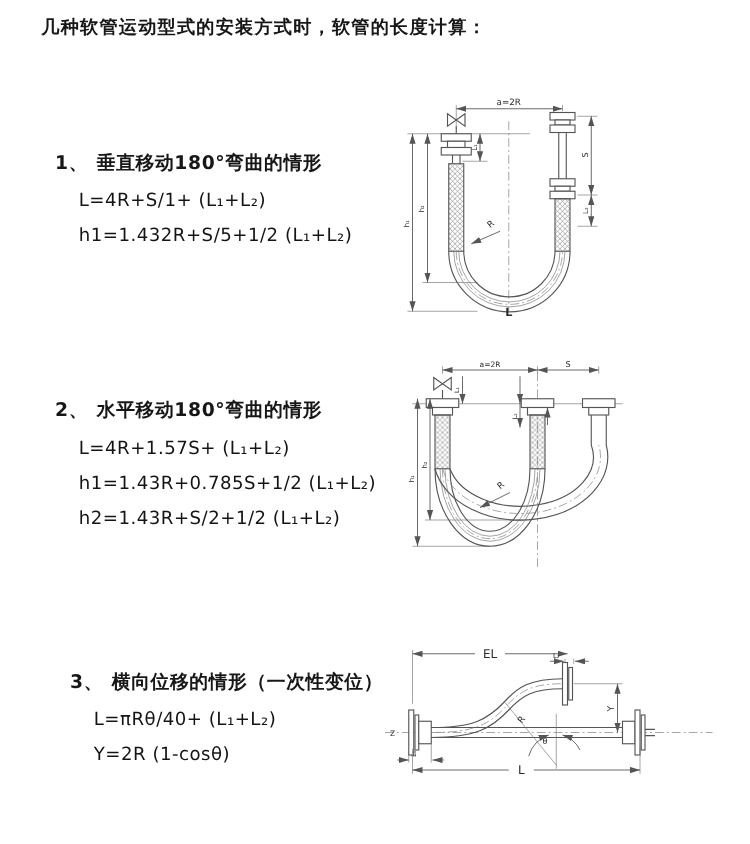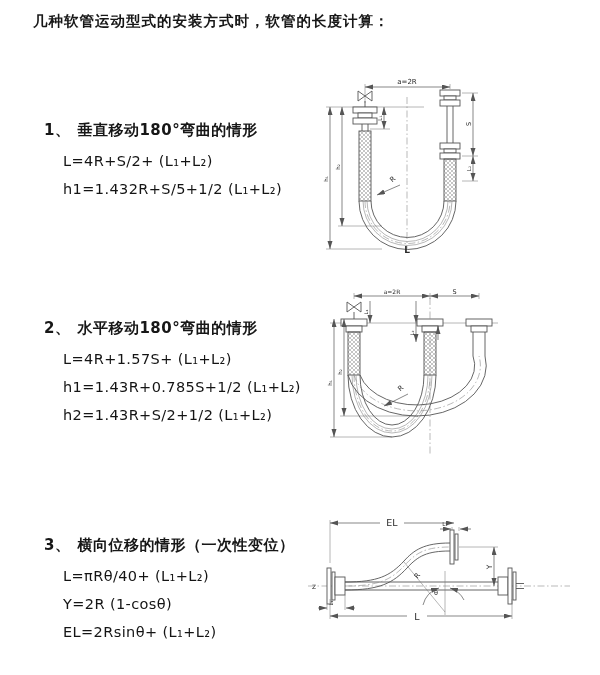--- a/index.html
+++ b/index.html
@@ -31,44 +31,43 @@
 
 <div class="page">
 
   <div class="title">几种软管运动型式的安装方式时，软管的长度计算：</div>
 
   <section class="sec" style="left:44px;top:106px;">
     <div class="sec-h">
       <span class="num">1、</span><span>垂直移动180°弯曲的情形</span>
     </div>
     <div class="formulas">
-      <div class="f">L=4R+S/2+ (L₁+L₂)</div>
+      <div class="f">L=4R+S/1+ (L₁+L₂)</div>
       <div class="f">h1=1.432R+S/5+1/2 (L₁+L₂)</div>
     </div>
   </section>
 
   <section class="sec" style="left:44px;top:304px;">
     <div class="sec-h">
       <span class="num">2、</span><span>水平移动180°弯曲的情形</span>
     </div>
     <div class="formulas">
       <div class="f">L=4R+1.57S+ (L₁+L₂)</div>
       <div class="f">h1=1.43R+0.785S+1/2 (L₁+L₂)</div>
       <div class="f">h2=1.43R+S/2+1/2 (L₁+L₂)</div>
     </div>
   </section>
 
-  <section class="sec" style="left:44px;top:521px;">
+  <section class="sec" style="left:56px;top:521px;">
     <div class="sec-h">
       <span class="num">3、</span><span>横向位移的情形（一次性变位）</span>
     </div>
     <div class="formulas">
       <div class="f">L=πRθ/40+ (L₁+L₂)</div>
       <div class="f">Y=2R (1-cosθ)</div>
-      <div class="f">EL=2Rsinθ+ (L₁+L₂)</div>
     </div>
   </section>
 
   <svg class="dwg" style="left:320px;top:71px;" width="238" height="184" viewBox="0 0 238 184">
     <defs>
       <marker id="arw" markerWidth="9" markerHeight="6" refX="8" refY="2.5" orient="auto-start-reverse" markerUnits="userSpaceOnUse">
         <path d="M0,0 L8,2.5 L0,5 Z" fill="#555"></path>
       </marker>
       <pattern id="hatch" width="4" height="4" patternUnits="userSpaceOnUse">
         <path d="M0,0 L4,4 M4,0 L0,4" stroke="#8a8a8a" stroke-width="0.5"></path>

